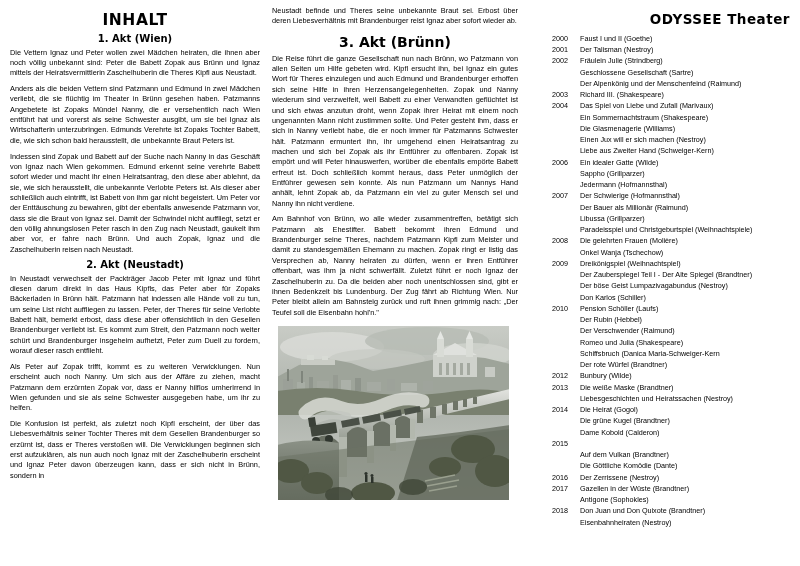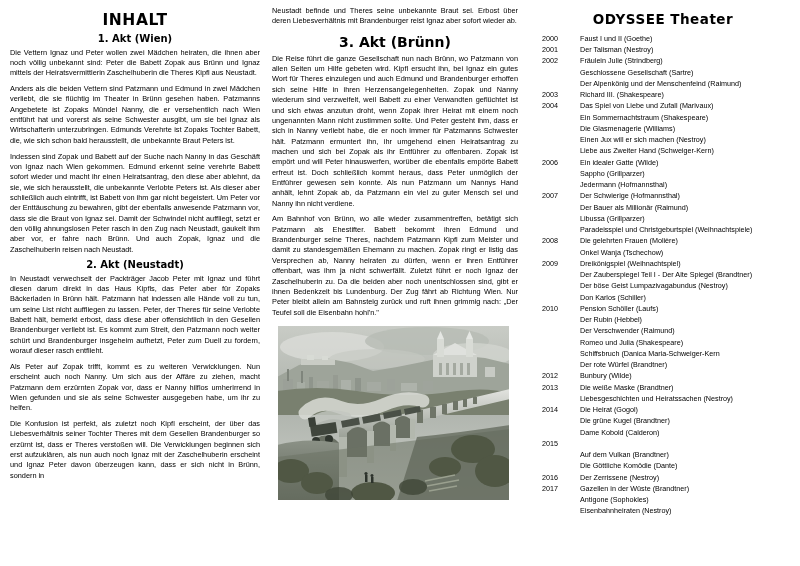--- a/index.html
+++ b/index.html
@@ -62,21 +62,21 @@
     font-size: 14px;
     text-align: center;
     margin: 7px 0 4px 0;
     line-height: 1.15;
   }
   .right-title {
     font-family: "DejaVu Sans", sans-serif;
     font-weight: bold;
     font-size: 13.5px;
     letter-spacing: 0.5px;
-    text-align: center;
+    text-align: right;
     margin: 6px 0 6px 0;
     line-height: 1.1;
   }
 
   
   p.body {
     font-family: "Liberation Sans", sans-serif;
     font-size: 7.35px;
     line-height: 10.35px;
     text-align: justify;
@@ -96,21 +96,21 @@
     flex-direction: row;
     align-items: baseline;
     font-family: "Liberation Sans", sans-serif;
     font-size: 7.2px;
     line-height: 11.25px;
     white-space: nowrap;
   }
   .season-year {
     width: 42px;
     flex: 0 0 42px;
-    text-align: left;
+    text-align: center;
     padding-left: 6px;
     box-sizing: border-box;
   }
   .season-play {
     flex: 1 1 auto;
     padding-left: 2px;
   }
 
   
   .illustration {
@@ -466,19 +466,23 @@
         </div>
         <div class="season-row">
           <span class="season-year">2017</span>
           <span class="season-play">Gazellen in der Wüste (Brandtner)</span>
         </div>
         <div class="season-row">
           <span class="season-year"></span>
           <span class="season-play">Antigone (Sophokles)</span>
         </div>
         <div class="season-row">
+          <span class="season-year">2018</span>
+          <span class="season-play">Don Juan und Don Quixote (Brandtner)</span>
+        </div>
+        <div class="season-row">
           <span class="season-year"></span>
           <span class="season-play">Eisenbahnheiraten (Nestroy)</span>
         </div>
       </div>
   </div>
 
 </div>
 
 </body></html>

